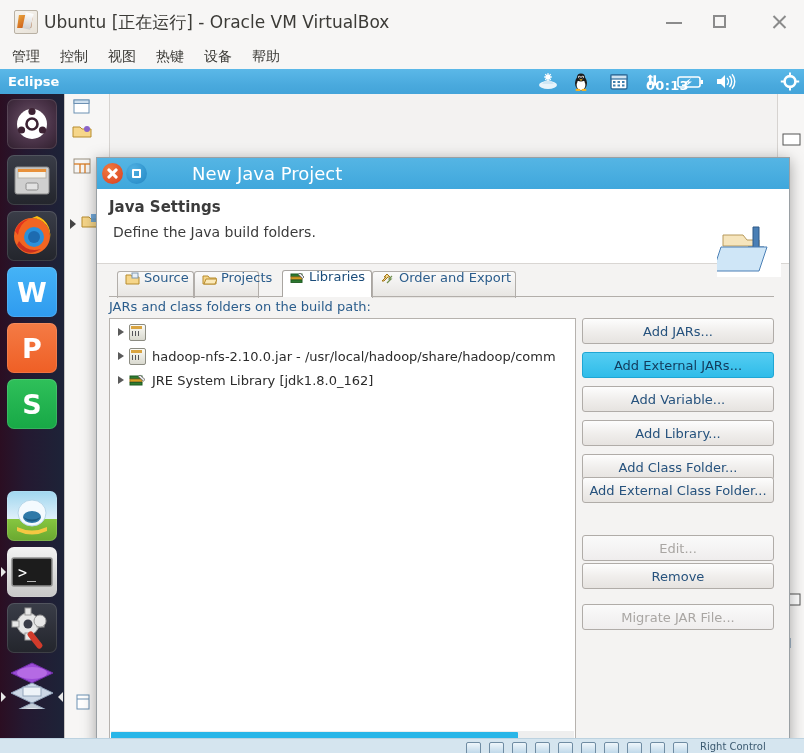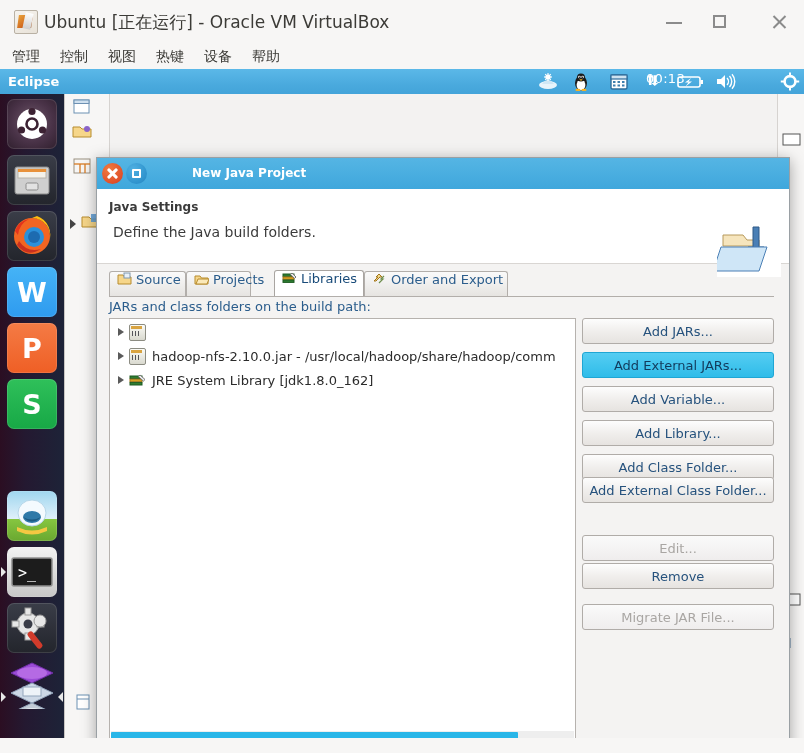--- a/index.html
+++ b/index.html
@@ -66,22 +66,22 @@
   #unity-panel{
     position:absolute;left:0;top:0;width:804px;height:33px;
     background:linear-gradient(180deg,#5bb8e8 0%,#49a9dd 50%,#3e9fd6 100%);
   }
   #unity-appname{
     position:absolute;left:8px;top:3px;height:19px;line-height:19px;
     font-size:13px;font-weight:bold;color:#ffffff;
   }
   .panel-ind{position:absolute;top:3px;height:19px;}
   #panel-clock{
-    position:absolute;top:1px;left:646px;height:18px;line-height:18px;
-    font-size:13px;color:#ffffff;letter-spacing:0.3px;
+    position:absolute;top:8px;left:646px;height:18px;line-height:18px;
+    font-size:13px;color:#ffffff;letter-spacing:0.3px;font-weight:bold;
   }
 
   
   #launcher{
     position:absolute;left:0;top:25px;width:64px;height:644px;
     background:linear-gradient(90deg,#2b0e22 0%,#241931 40%,#1d2338 100%);
     border-right:1px solid #120a16;
   }
   .lnch{
     position:absolute;left:7px;width:50px;height:50px;border-radius:7px;
@@ -151,46 +151,46 @@
   #dlg-max{
     position:absolute;left:29px;top:5px;width:21px;height:21px;border-radius:50%;
     background:radial-gradient(circle at 35% 30%,#4fb0e2,#2f93cd 70%,#2380ba);
   }
   #dlg-max:after{
     content:"";position:absolute;left:6px;top:6px;width:9px;height:9px;
     border:2px solid #fff;box-sizing:border-box;border-radius:1px;
   }
   #dlg-title{
     position:absolute;left:95px;top:6px;height:19px;line-height:19px;
-    font-size:12px;font-weight:bold;color:#ffffff;
+    font-size:18px;font-weight:normal;color:#ffffff;
   }
   #dlg-header{
     position:absolute;left:0;top:31px;width:692px;height:74px;
     background:#ffffff;border-bottom:1px solid #d9d6d3;
   }
   #dlg-head-title{
     position:absolute;left:12px;top:9px;height:18px;line-height:18px;
-    font-size:12px;font-weight:bold;color:#3b3b3b;
+    font-size:15px;font-weight:bold;color:#3b3b3b;
   }
   #dlg-head-sub{
     position:absolute;left:16px;top:33px;height:20px;line-height:20px;
     font-size:14px;color:#3b3b3b;
   }
   #wizard-banner{
     position:absolute;left:620px;top:32px;width:64px;height:56px;
   }
   
   #tabrow{position:absolute;left:12px;top:113px;width:665px;height:26px;}
   .tab{
     position:absolute;top:0;height:25px;box-sizing:border-box;
     border:1px solid #b2aeaa;border-bottom:none;
     border-radius:3px 3px 0 0;
     background:linear-gradient(180deg,#fafafa,#e6e4e1);
-    display:flex;align-items:flex-start;padding:0 7px;
-    font-size:13px;color:#2b5d8c;white-space:nowrap;cursor:default;
+    display:flex;align-items:flex-end;padding:13px 7px;
+    font-size:13px;color:#2b5d8c;white-space:nowrap;cursor:default;margin-left:8px;
   }
   .tab.active{
     background:#ffffff;color:#1a4c7a;font-weight:normal;
     border-color:#a9a5a1;z-index:3;height:26px;
   }
   .tabico{width:15px;height:13px;margin-right:4px;position:relative;flex:none;}
   #tab-underline{
     position:absolute;left:12px;top:138px;width:665px;height:1px;background:#b2aeaa;
   }
   #listlabel{
@@ -596,14 +596,27 @@
         <div class="sbtn" style="top:159px">Add External Class Folder...</div>
         <div class="sbtn dis" style="top:217px">Edit...</div>
         <div class="sbtn" style="top:245px">Remove</div>
         <div class="sbtn dis" style="top:286px">Migrate JAR File...</div>
       </div>
 
     </div>
 
   </div>
 
+  <div id="vbox-statusbar">
+    <div class="sb-ic" style="left:466px"></div>
+    <div class="sb-ic" style="left:489px"></div>
+    <div class="sb-ic" style="left:512px"></div>
+    <div class="sb-ic" style="left:535px"></div>
+    <div class="sb-ic" style="left:558px"></div>
+    <div class="sb-ic" style="left:581px"></div>
+    <div class="sb-ic" style="left:604px"></div>
+    <div class="sb-ic" style="left:627px"></div>
+    <div class="sb-ic" style="left:650px"></div>
+    <div class="sb-ic" style="left:673px"></div>
+    <div id="sb-text">Right Control</div>
+  </div>
 
 </div>
 
 </body></html>

